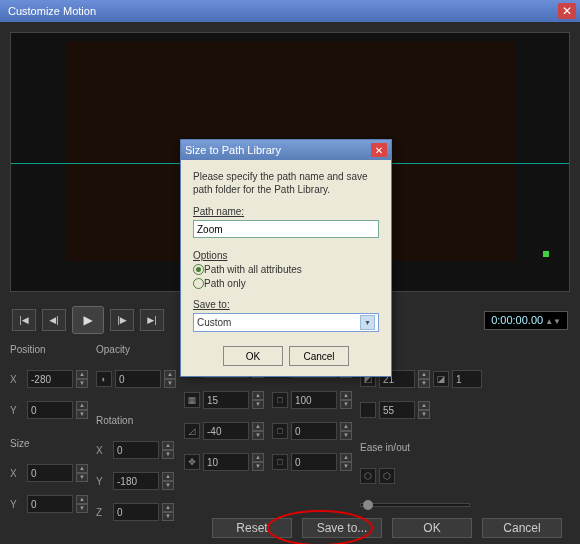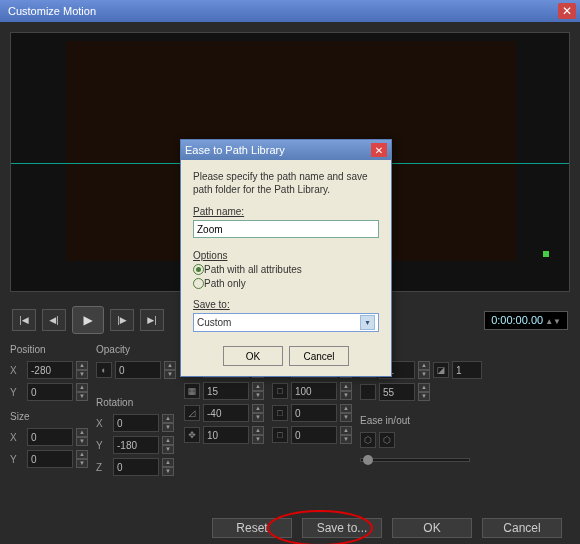--- a/index.html
+++ b/index.html
@@ -22,21 +22,21 @@
 .timecode-box { margin-left: auto; background: #000; border: 1px solid #555; padding: 2px 6px; color: #aef; font-size: 11px; font-family: monospace; }
 .tc-arrows { display: inline-block; color: #888; margin-left: 2px; font-size: 8px; }
 
 .timeline { height: 28px; position: relative; font-size: 9px; color: #8a8; padding: 2px 0; }
 .tl-label { position: absolute; top: 0; }
 .tl-track { position: absolute; left: 10px; right: 40px; top: 16px; height: 4px; background: #222; }
 .tl-key { position: absolute; width: 7px; height: 7px; top: -2px; transform: rotate(45deg); }
 .zoom-icon { position: absolute; right: 6px; top: 10px; width: 16px; height: 16px; color: #aaa; cursor: pointer; font-size: 13px; }
 
 .panels { display: flex; gap: 8px; font-size: 10px; color: #9a9a9a; padding: 4px 0; }
-.panel-col { display: flex; flex-direction: column; gap: 4px; }
+.panel-col { display: flex; flex-direction: column; gap: 13px; }
 .panel-label { font-size: 10px; color: #aaa; margin-bottom: 2px; }
 .prow { display: flex; align-items: center; gap: 3px; }
 .plabel { width: 14px; color: #999; font-size: 10px; }
 .num-input { width: 46px; height: 18px; background: #1a1a1a; border: 1px solid #444; color: #bbb; font-size: 10px; padding: 0 3px; }
 .spinner { width: 12px; height: 18px; display: flex; flex-direction: column; }
 .spinner div { flex: 1; background: #333; border: 1px solid #555; font-size: 6px; color: #999; text-align: center; line-height: 7px; cursor: pointer; }
 .ico-cell { width: 16px; height: 16px; background: #1a1a1a; border: 1px solid #444; display: flex; align-items: center; justify-content: center; font-size: 9px; color: #888; }
 .ease-slider { width: 110px; height: 4px; background: #1a1a1a; border: 1px solid #444; margin-top: 6px; position: relative; }
 .ease-thumb { position: absolute; left: 2px; top: -4px; width: 10px; height: 10px; background: #888; border-radius: 50%; }
 
@@ -271,21 +271,21 @@
     <button class="bbtn">Reset</button>
     <button class="bbtn">Save to...</button>
     <button class="bbtn">OK</button>
     <button class="bbtn">Cancel</button>
   </div>
   <div class="red-circle"></div>
 </div>
 
 <div class="dialog">
   <div class="dlg-title">
-    <span class="dlg-title-text">Ease to Path Library</span>
+    <span class="dlg-title-text">Size to Path Library</span>
     <div class="dlg-close">✕</div>
   </div>
   <div class="dlg-body">
     <div class="dlg-text">Please specify the path name and save path folder for the Path Library.</div>
     <div class="dlg-label">Path name:</div>
     <input class="dlg-input" value="Zoom" style="">
     <div class="dlg-label" style="margin-top:12px">Options</div>
     <div class="dlg-radio">
       <span class="radio-dot on"></span>
       <span>Path with all attributes</span>

